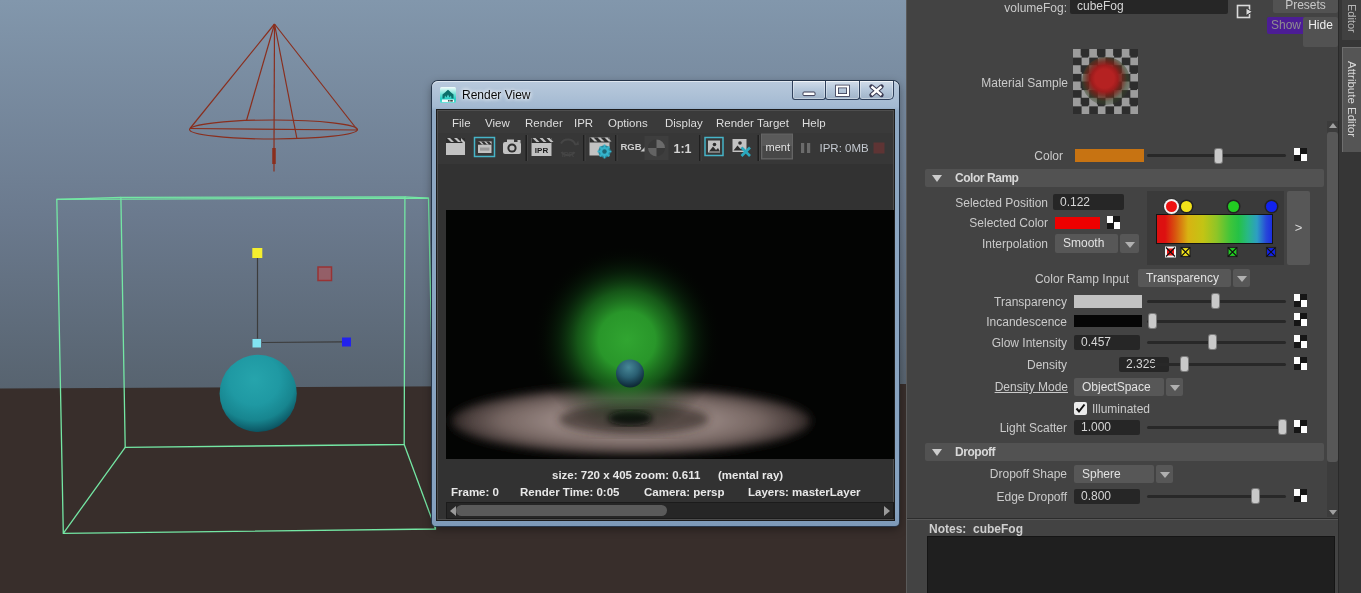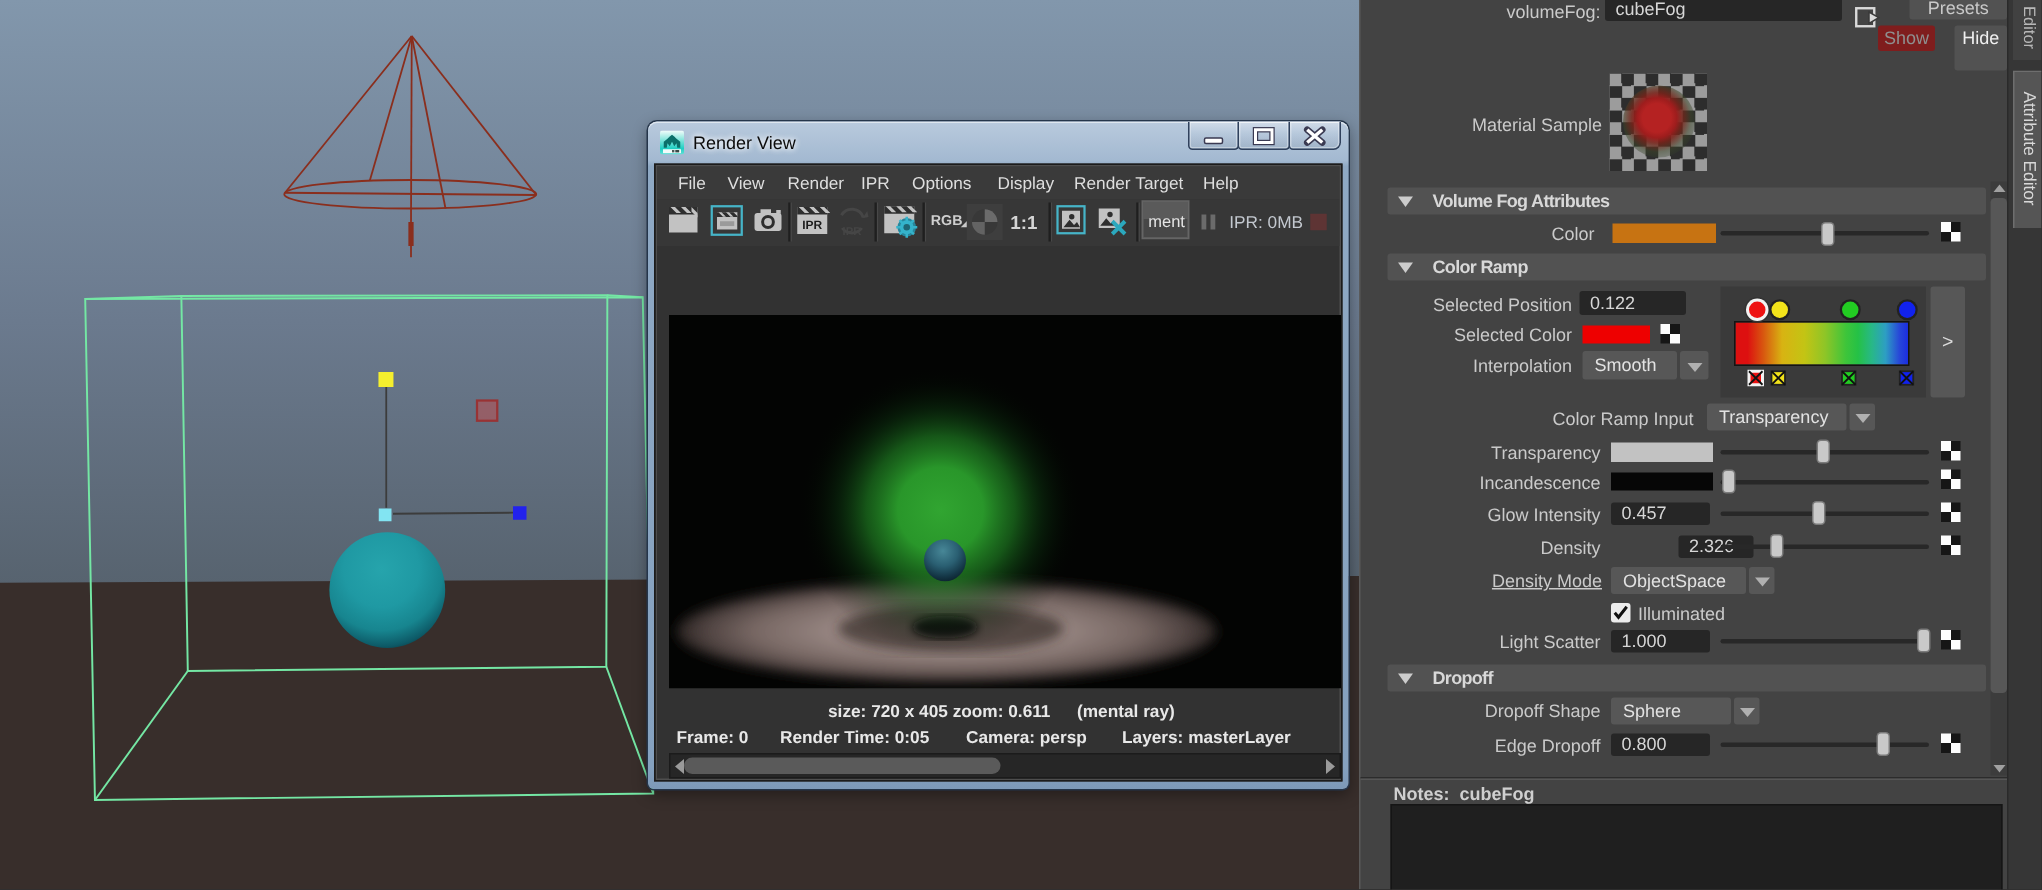--- a/index.html
+++ b/index.html
@@ -296,28 +296,27 @@
 </div>
 
 <div id="panel">
   <div class="lbl" style="left:0;top:1px;width:160px;padding-left:44px;">volumeFog:</div>
   <div class="fld" style="left:163px;top:-2px;width:158px;height:16px;line-height:17px;">cubeFog</div>
   <svg class="abs" style="left:329px;top:3px" width="18" height="18" viewBox="0 0 18 18">
     <rect x="1.5" y="2.5" width="12" height="12" fill="none" stroke="#dadada" stroke-width="1.6"></rect>
     <path d="M10 5 L16.5 8.8 L10 12.6 Z" fill="#dadada" stroke="#3a3a3a" stroke-width="1"></path>
   </svg>
   <div class="btn" style="left:366px;top:-4px;width:65px;height:17px;line-height:19px;">Presets</div>
-  <div class="btn" style="left:345px;top:17px;width:38px;height:17px;line-height:17px;color:#8f8f8f;background:#7f1d1d;">Show</div>
+  <div class="btn" style="left:360px;top:17px;width:38px;height:17px;line-height:17px;color:#8f8f8f;background:#4c1d95;">Show</div>
   <div class="btn" style="left:396px;top:17px;width:35px;height:30px;line-height:17px;color:#efefef;">Hide</div>
   <div class="lbl" style="left:0;top:76px;width:161px;">Material Sample</div>
   <div class="abs" style="left:166px;top:49px;width:65px;height:65px;background:repeating-conic-gradient(#2d2d2d 0 25%, #9c9c9c 0 50%) 0 0/16.26px 16.26px;">
     <div class="abs" style="left:9px;top:8px;width:48px;height:48px;border-radius:50%;background:radial-gradient(circle at 47% 45%, #b52222 0 26%, #9e1d1d 36%, rgba(120,35,25,.85) 46%, rgba(60,70,40,.5) 62%, rgba(45,60,45,.25) 76%, rgba(45,55,40,0) 92%);"></div>
   </div>
 
-  <div class="hdr" style="top:124.5px;">Volume Fog Attributes</div>
 
   <div class="lbl" style="left:0;top:149px;width:156px;">Color</div>
   <div class="abs" style="left:167.5px;top:149px;width:69px;height:13px;background:#c77312;"></div>
   <div class="track" style="top:154px;"></div>
   <div class="thumb" style="left:308px;top:148.5px;"></div>
   <div class="chk" style="top:148px;"></div>
 
   <div class="hdr" style="top:168.5px;">Color Ramp</div>
   <div class="lbl" style="left:0;top:196px;width:141px;">Selected Position</div>
   <div class="fld" style="left:146px;top:194px;width:71px;height:16px;line-height:16px;">0.122</div>

